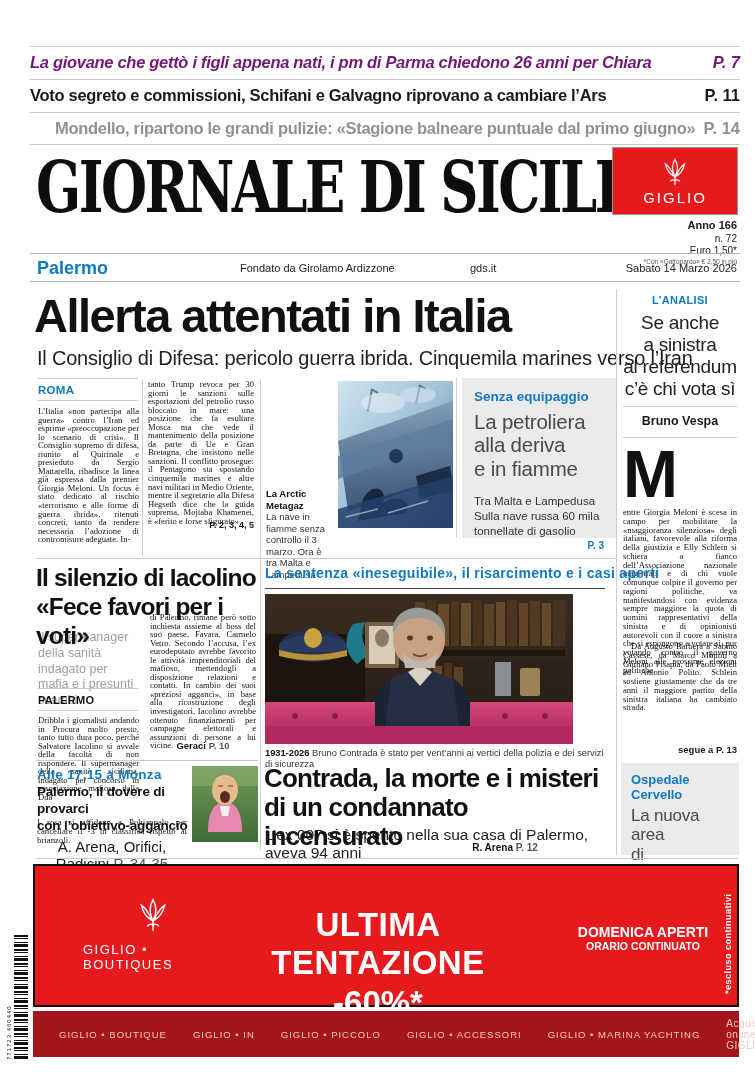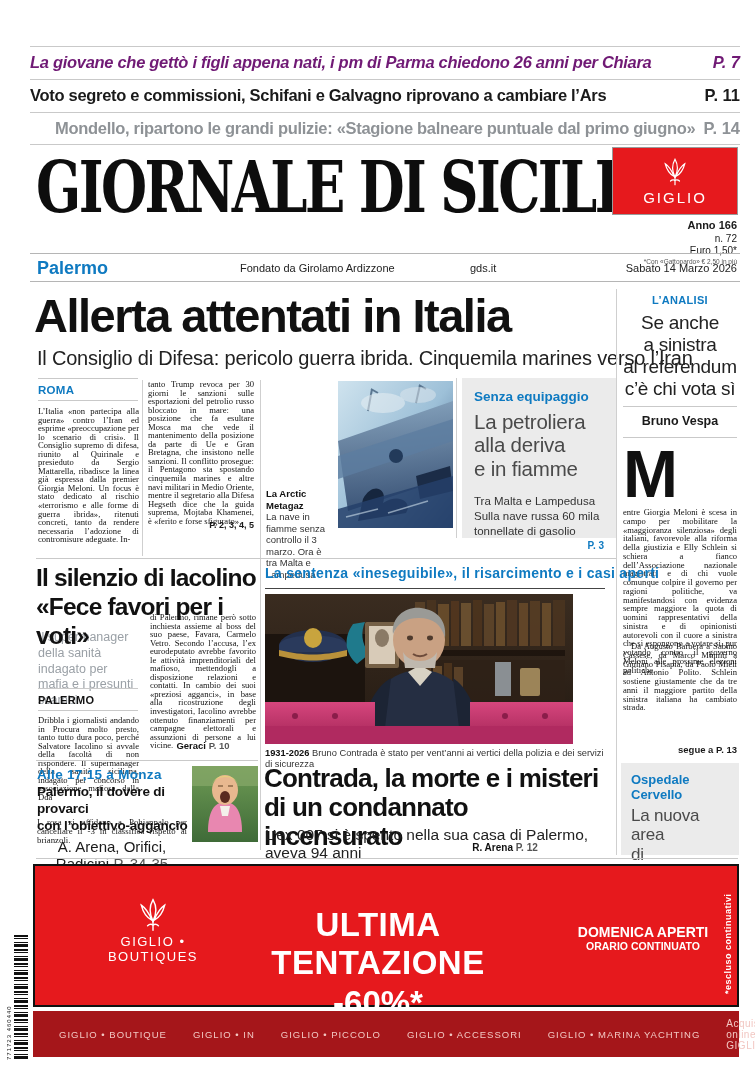--- a/index.html
+++ b/index.html
@@ -70,21 +70,21 @@
   .deck-gray { color:#9aa0a6; font-size:12.5px; line-height:1.26; }
   .kicker-sm { font-weight:bold; font-size:11px; color:#111; letter-spacing:0.3px; }
   .byline { font-weight:bold; font-size:9.5px; text-align:center; color:#111; }
   .byline .pg { color:#555; font-weight:bold; }
 
   .sub-deck { font-size:15.5px; color:#222; }
 
   
   .ad-box { background:#e6191d; border:2px solid #111; color:#fff; }
   .ad-brand { display:flex; flex-direction:column; align-items:center; color:#fff; }
-  .ad-brand .t { font-size:13px; letter-spacing:1.5px; margin-top:0;text-align:center; }
+  .ad-brand .t { font-size:13px; letter-spacing:1.5px; margin-top:8px; }
   .ad-title { font-size:33px; font-weight:bold; letter-spacing:0.5px; text-align:center; }
   .ad-sub { font-size:19px; font-weight:bold; text-align:center; letter-spacing:0.5px; }
   .ad-disc { font-size:33px; font-weight:bold; text-align:center; }
   .ad-right1 { font-size:14px; font-weight:bold; text-align:center; }
   .ad-right2 { font-size:10.5px; font-weight:bold; text-align:center; }
   .ad-side { writing-mode:vertical-rl; transform:rotate(180deg); font-size:9px; font-weight:bold; color:#fff; letter-spacing:0.5px; }
 
   .footer-bar { background:#a5161a; color:#f2c7c2; display:flex; align-items:center; }
   .footer-item { font-size:9.5px; letter-spacing:1px; white-space:nowrap; }
   .footer-right { font-size:10px; letter-spacing:0.5px; margin-left:auto; }

